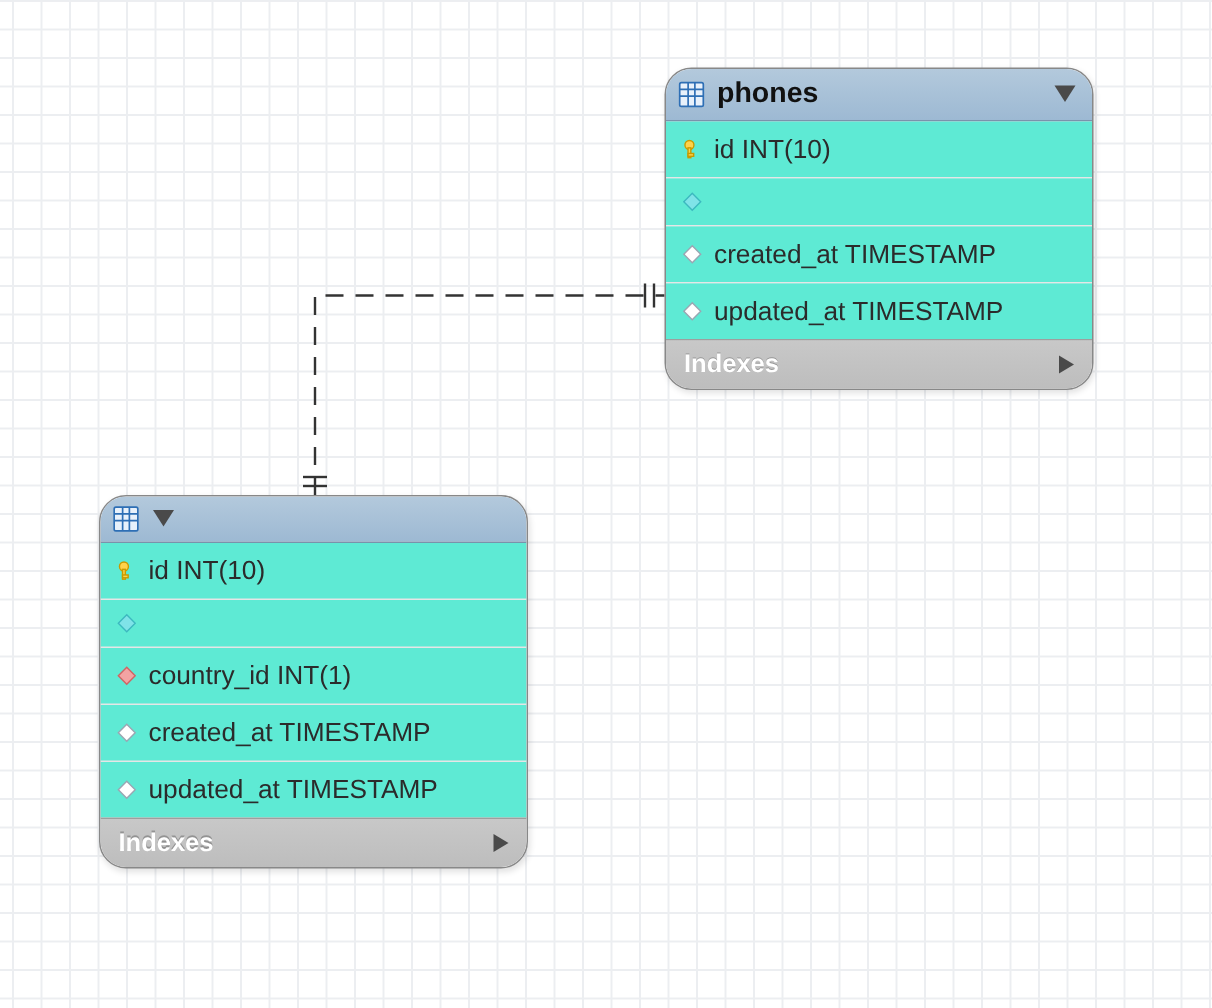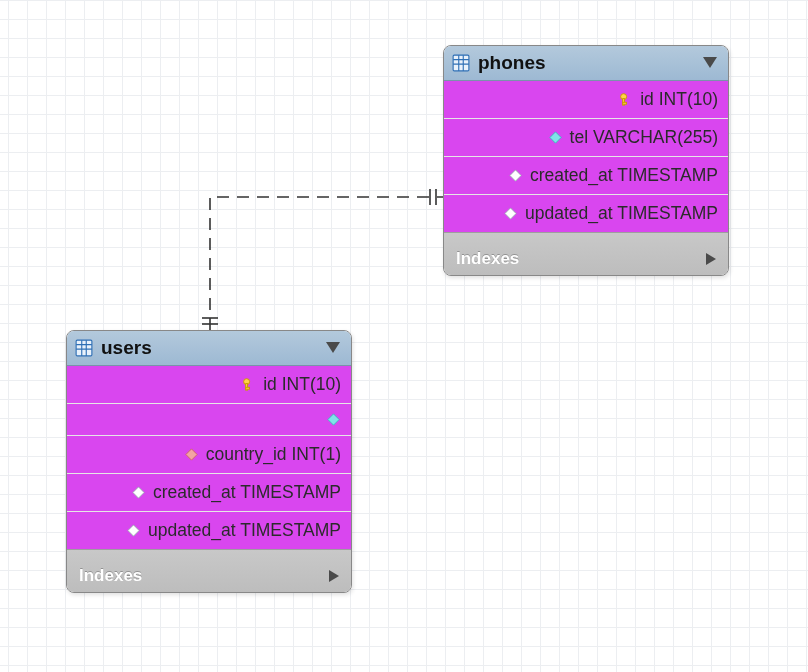--- a/index.html
+++ b/index.html
@@ -19,21 +19,21 @@
     background-image:
       linear-gradient(to right, #eceef1 1px, transparent 1px),
       linear-gradient(to bottom, #eceef1 1px, transparent 1px);
     background-size: 19px 19px;
     background-position: 46px 0;
   }
   .entity {
     position: absolute;
     background: #fff;
     border: 1px solid #888;
-    border-radius: 8px;
+    border-radius: 18px;
     box-shadow: 1px 2px 4px rgba(0,0,0,0.12);
     overflow: hidden;
     width: 286px;
   }
   .entity-header {
     background: linear-gradient(#b3c9dc, #9db9d3);
     border-bottom: 1px solid #7a92ab;
     display: flex;
     align-items: center;
     padding: 6px 10px 6px 8px;
@@ -48,28 +48,27 @@
   .entity-header svg.tri { flex: 0 0 auto; }
   .col-list { }
   .col-row {
     display: flex;
     align-items: center;
     gap: 7px;
     padding: 8px 10px 8px 10px;
     font-size: 17.5px;
     color: #2b2b2b;
     border-bottom: 1px solid #e6e6e6;
-    background: #d946ef;
-    justify-content: flex-end;
+    background: #5eead4;
   }
   .col-row:last-child { border-bottom: none; }
   .indexes {
     background: linear-gradient(#c8c8c8, #bdbdbd);
     border-top: 1px solid #9e9e9e;
-    padding: 16px 10px 6px 12px;
+    padding: 6px 10px 6px 12px;
     display: flex;
     align-items: center;
     color: #fff;
     font-weight: bold;
     font-size: 17px;
     text-shadow: 0 -1px 0 rgba(0,0,0,0.25);
   }
   .indexes .sp { flex: 1; }
   .icon { width: 15px; height: 15px; display: inline-block; flex: 0 0 auto; }
   .tbl-icon { width: 18px; height: 18px; }
@@ -115,21 +114,20 @@
           <circle cx="6" cy="5" r="3.2" fill="#ffd24a" stroke="#c99a00"></circle>
           <rect x="5" y="7" width="2" height="7" fill="#ffd24a" stroke="#c99a00"></rect>
           <rect x="5" y="11" width="4" height="2" fill="#ffd24a" stroke="#c99a00"></rect>
         </svg>
       <span>id INT(10)</span>
     </div>
     <div class="col-row">
       <svg class="icon" viewBox="0 0 16 16">
           <polygon points="8,2 14,8 8,14 2,8" fill="#7fe3e8" stroke="#3cb9bf"></polygon>
         </svg>
-      <span>tel VARCHAR(255)</span>
     </div>
     <div class="col-row">
       <svg class="icon" viewBox="0 0 16 16">
           <polygon points="8,2 14,8 8,14 2,8" fill="#fff" stroke="#9aa6b2"></polygon>
         </svg>
       <span>created_at TIMESTAMP</span>
     </div>
     <div class="col-row">
       <svg class="icon" viewBox="0 0 16 16">
           <polygon points="8,2 14,8 8,14 2,8" fill="#fff" stroke="#9aa6b2"></polygon>
@@ -148,21 +146,20 @@
 
 <div class="entity" style="left:66px; top:330px;">
   <div class="entity-header">
     <svg class="tbl-icon" viewBox="0 0 16 16">
       <rect x="1" y="1" width="14" height="14" rx="1" fill="#e8f1fb" stroke="#2e6fb5"></rect>
       <line x1="1" y1="5" x2="15" y2="5" stroke="#2e6fb5"></line>
       <line x1="1" y1="9" x2="15" y2="9" stroke="#2e6fb5"></line>
       <line x1="6" y1="1" x2="6" y2="15" stroke="#2e6fb5"></line>
       <line x1="10" y1="1" x2="10" y2="15" stroke="#2e6fb5"></line>
     </svg>
-    <span class="title">users</span>
     <svg class="tri" width="16" height="14" viewBox="0 0 16 14">
       <polygon points="1,1 15,1 8,12" fill="#4a4a4a"></polygon>
     </svg>
   </div>
   <div class="col-list">
     <div class="col-row">
       <svg class="icon" viewBox="0 0 16 16">
           <circle cx="6" cy="5" r="3.2" fill="#ffd24a" stroke="#c99a00"></circle>
           <rect x="5" y="7" width="2" height="7" fill="#ffd24a" stroke="#c99a00"></rect>
           <rect x="5" y="11" width="4" height="2" fill="#ffd24a" stroke="#c99a00"></rect>

